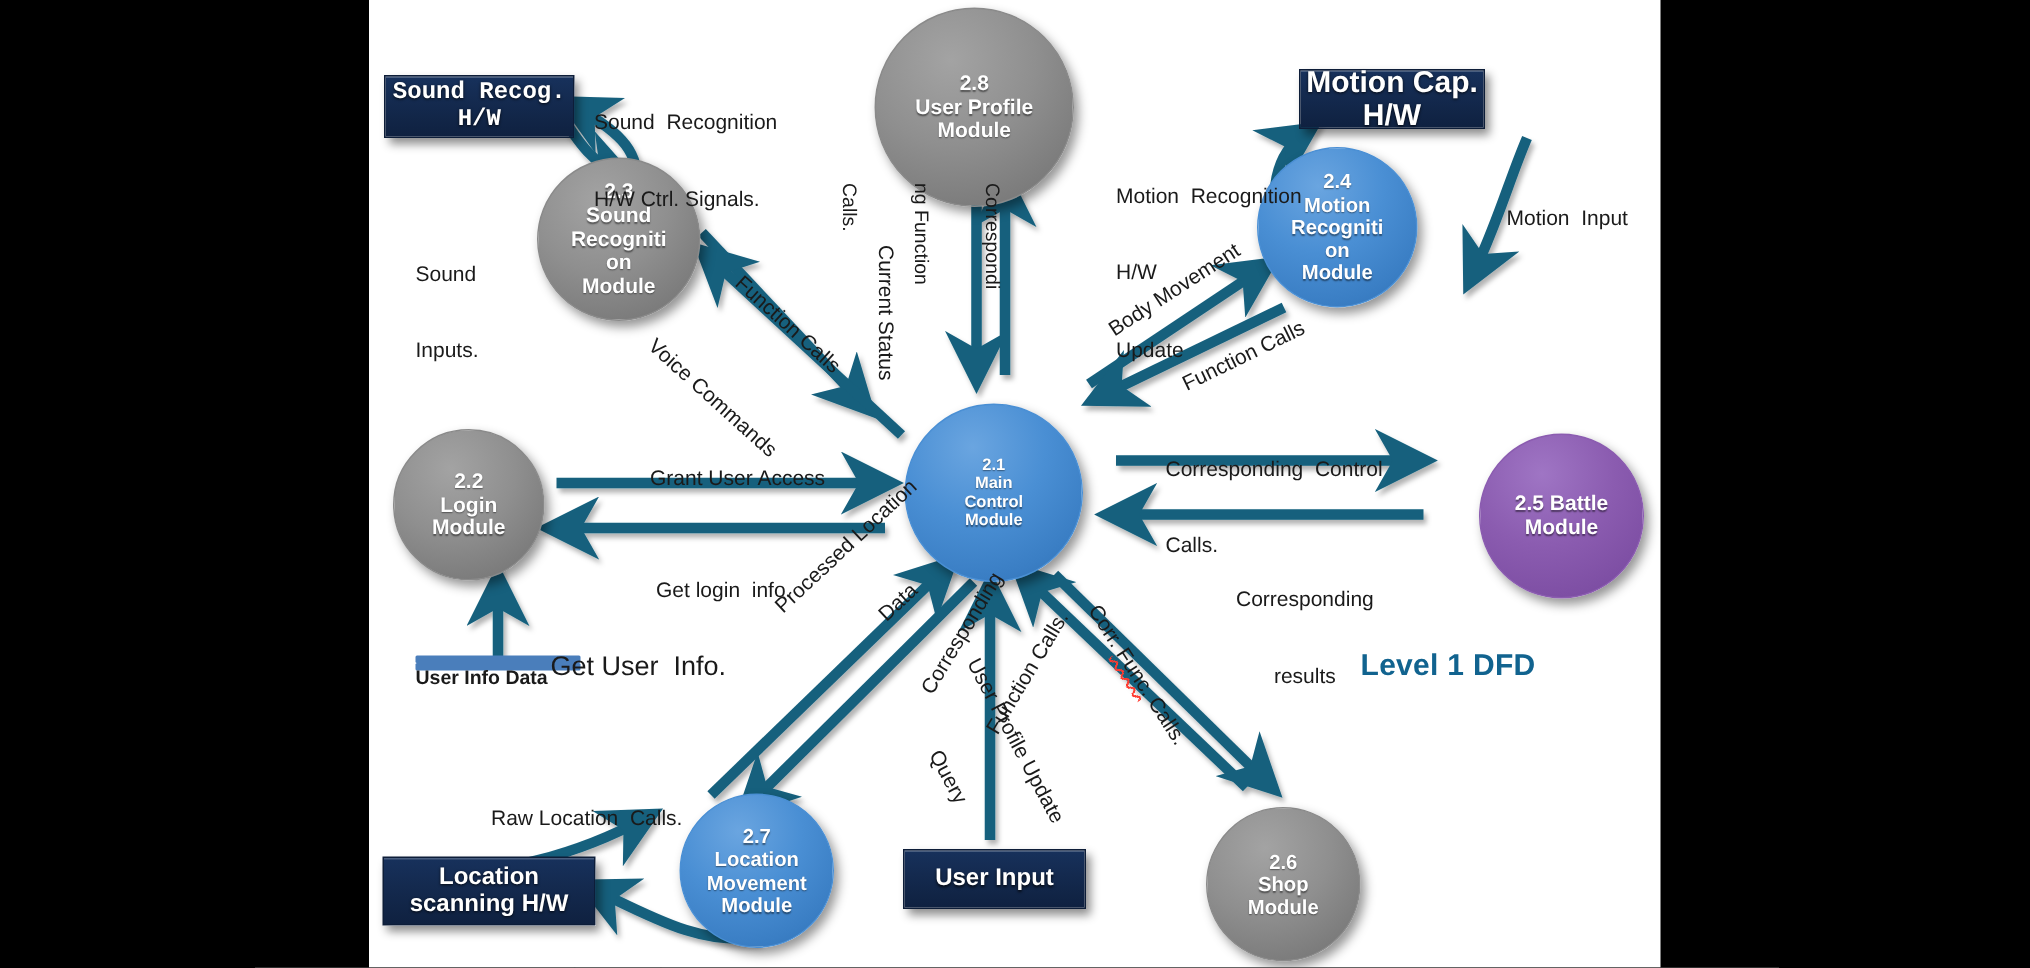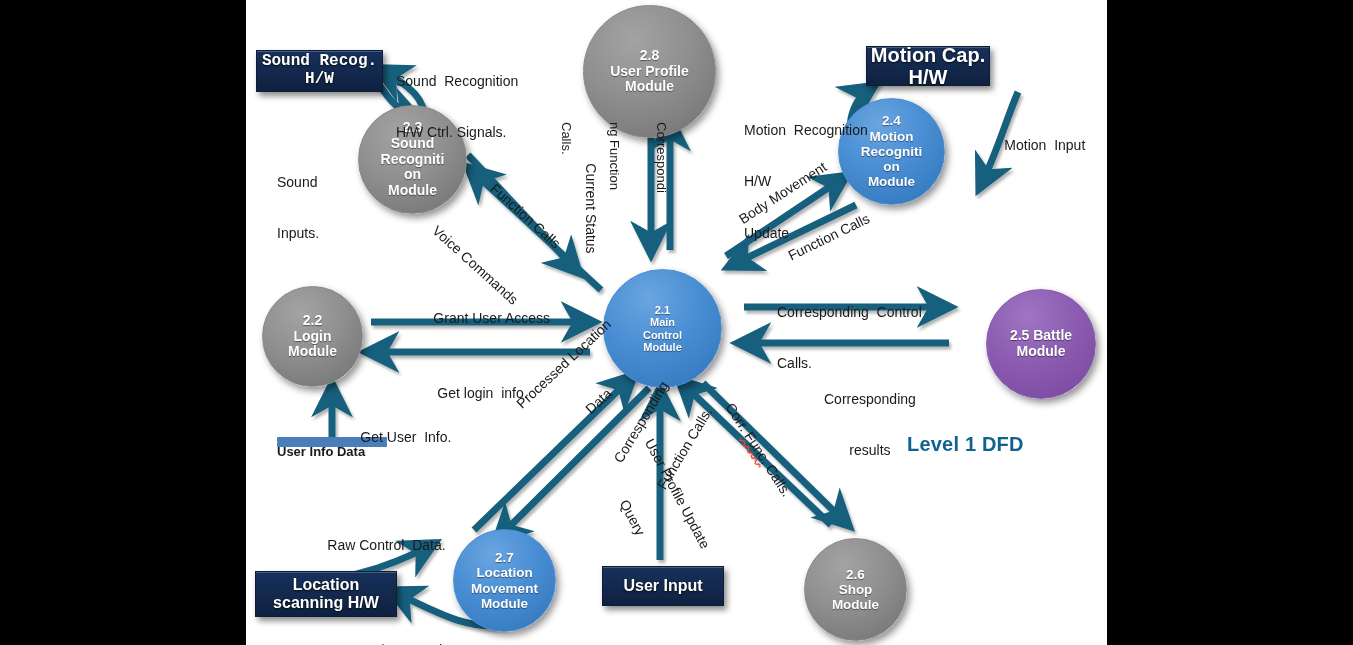--- a/index.html
+++ b/index.html
@@ -238,21 +238,21 @@
     </div>
 
     <div class="lbl" style="left:164px;top:293px;font-size:14px;">
       <span>Grant User Access</span>
     </div>
 
     <div class="lbl" style="left:168px;top:368px;font-size:14px;">
       <span>Get login  info.</span>
     </div>
 
-    <div class="lbl" style="left:91px;top:412px;font-size:14px;">
+    <div class="lbl" style="left:91px;top:412px;font-size:18px;">
       <span>Get User  Info.</span>
     </div>
 
     <div class="lbl" style="left:531px;top:270px;font-size:14px;">
       <div>Corresponding  Control</div>
       <div>Calls.</div>
     </div>
 
     <div class="lbl" style="left:578px;top:357px;font-size:14px;text-align:center;">
       <div>Corresponding</div>
@@ -263,21 +263,21 @@
       <div>Processed Location</div>
       <div>Data</div>
     </div>
 
     <div class="lbl rot" style="left:335px;top:440px;font-size:14px;transform:rotate(-59deg);text-align:center;">
       <div>Corresponding</div>
       <div>Function Calls.</div>
     </div>
 
     <div class="lbl" style="left:58px;top:520px;font-size:14px;">
-      <span>Raw Control  Data.</span>
+      <span>Raw Location  Calls.</span>
     </div>
 
     <div class="lbl" style="left:126px;top:608px;font-size:14px;">
       <div>L/S Control</div>
       
     </div>
 
     <div class="lbl rot" style="left:440px;top:420px;font-size:14px;transform:rotate(62deg);text-align:center;">
       <div>User Profile Update</div>
       <div>Query</div>

